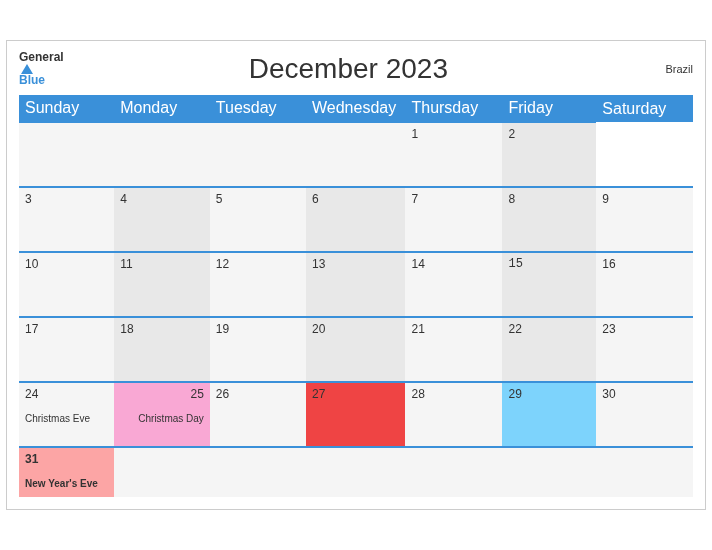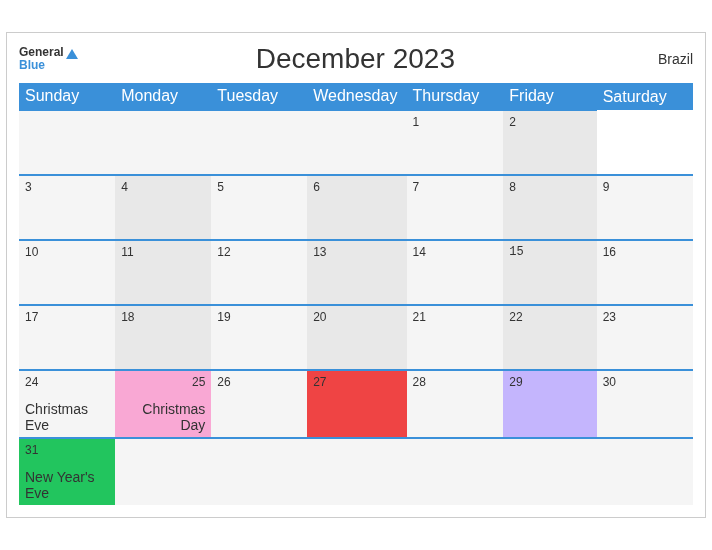--- a/index.html
+++ b/index.html
@@ -44,31 +44,32 @@
       display: inline-block;
       width: 0; height: 0;
       border-left: 6px solid transparent;
       border-right: 6px solid transparent;
       border-bottom: 10px solid #3a90d9;
       margin-left: 2px;
       vertical-align: middle;
     }
     .logo-row {
       display: flex;
-      align-items: flex-end;
+      align-items: flex-start;
+      flex-direction: column;
     }
     .title {
       font-size: 28px;
       font-weight: normal;
       color: #333;
       text-align: center;
       flex: 1;
     }
     .country {
-      font-size: 14px;
+      font-size: 11px;
       color: #333;
       text-align: right;
       min-width: 60px;
     }
     .calendar-grid {
       width: 100%;
       border-collapse: collapse;
     }
     .calendar-grid thead tr th {
       background: #3a90d9;
@@ -94,21 +95,21 @@
     }
     .calendar-grid tbody tr.last-row td {
       height: 50px;
     }
     .day-num {
       font-size: 12px;
       color: #333;
       display: block;
     }
     .event {
-      font-size: 14px;
+      font-size: 10px;
       color: #333;
       display: block;
       margin-top: 12px;
     }
     .empty-cell {
       background: #f5f5f5 !important;
     }
   </style>
 </head>
 <body>
@@ -231,29 +232,29 @@
           </td>
           <td style="background: rgb(245, 245, 245);">
             <span class="day-num">26</span>
           </td>
           <td style="background: #ef4444;">
             <span class="day-num">27</span>
           </td>
           <td style="background: rgb(245, 245, 245);">
             <span class="day-num">28</span>
           </td>
-          <td style="background: #c4b5fd; margin-left: 20px;">
+          <td style="background: #7dd3fc; margin-left: 20px;">
             <span class="day-num">29</span>
           </td>
           <td style="background: rgb(245, 245, 245);">
             <span class="day-num">30</span>
           </td>
         </tr>
         <tr class="last-row">
-          <td style="background: #22c55e;">
+          <td style="background: #fca5a5; font-weight: bold;">
             <span class="day-num">31</span>
             <span class="event">New Year's Eve</span>
           </td>
           <td class="empty-cell" style="background: rgb(245, 245, 245); border-top: 2px solid rgb(58, 144, 217);"></td>
           <td class="empty-cell" style="background: rgb(245, 245, 245); border-top: 2px solid rgb(58, 144, 217);"></td>
           <td class="empty-cell" style="background: rgb(245, 245, 245); border-top: 2px solid rgb(58, 144, 217);"></td>
           <td class="empty-cell" style="background: rgb(245, 245, 245); border-top: 2px solid rgb(58, 144, 217);"></td>
           <td class="empty-cell" style="background: rgb(245, 245, 245); border-top: 2px solid rgb(58, 144, 217);"></td>
           <td class="empty-cell" style="background: rgb(245, 245, 245); border-top: 2px solid rgb(58, 144, 217);"></td>
         </tr>

